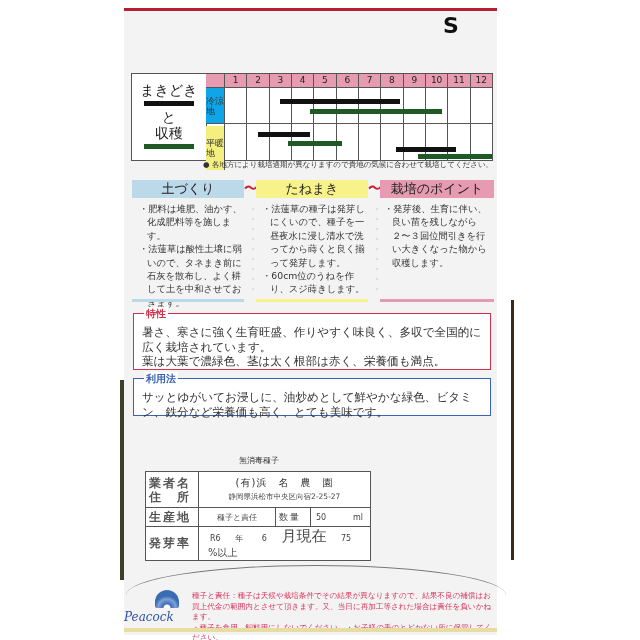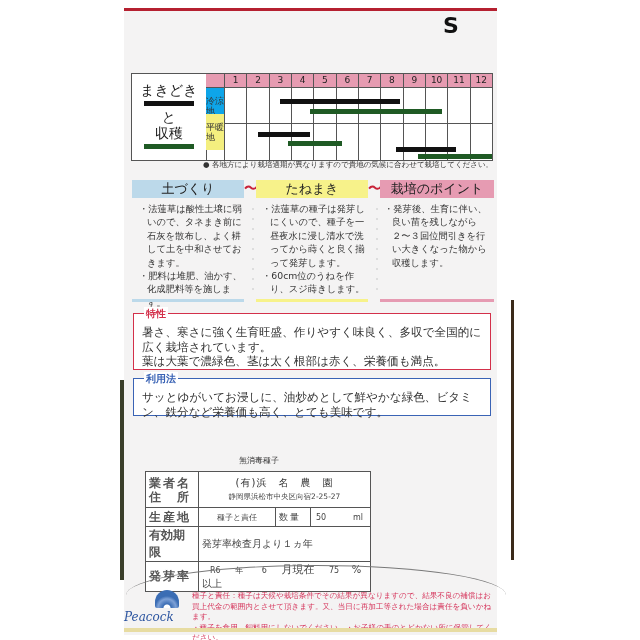--- a/index.html
+++ b/index.html
@@ -78,21 +78,21 @@
     <div class="m">5</div>
     <div class="m">6</div>
     <div class="m">7</div>
     <div class="m">8</div>
     <div class="m">9</div>
     <div class="m">10</div>
     <div class="m">11</div>
     <div class="m">12</div>
   </div>
   <div class="region" style="top:14px;height:35px;background:#0ea5e9;border-bottom:1px solid #555">冷涼地</div>
-  <div class="region" style="top:40px;height:36px;background:#f4ef7f">平暖地</div>
+  <div class="region" style="top:52px;height:44px;background:#f4ef7f">平暖地</div>
   <div class="grid" style="top:14px;height:72px">
     <div class="c"></div>
       <div class="c"></div>
       <div class="c"></div>
       <div class="c"></div>
     <div class="c"></div>
       <div class="c"></div>
       <div class="c"></div>
       <div class="c"></div>
     <div class="c"></div>
@@ -111,22 +111,22 @@
 </div>
 <div class="cal-note">● 各地方により栽培適期が異なりますので貴地の気候に合わせて栽培してください。</div>
 
 <div class="step-head" style="left:132px;width:112px;background:#bcd9ea">土づくり</div>
 <div class="tilde" style="left:244px">〜</div>
 <div class="step-head" style="left:256px;width:112px;background:#f7f28a">たねまき</div>
 <div class="tilde" style="left:368px">〜</div>
 <div class="step-head" style="left:380px;width:114px;background:#e69bb2">栽培のポイント</div>
 
 <div class="step-body" style="left:139px;width:110px">
+  <p>・肥料は堆肥、油かす、化成肥料等を施します。</p>
   <p>・法蓮草は酸性土壌に弱いので、タネまき前に石灰を散布し、よく耕して土を中和させておきます。</p>
-  <p>・肥料は堆肥、油かす、化成肥料等を施します。</p>
 </div>
 <div class="dots" style="left:252px"></div>
 <div class="step-body" style="left:262px;width:110px">
   <p>・法蓮草の種子は発芽しにくいので、種子を一昼夜水に浸し清水で洗ってから蒔くと良く揃って発芽します。</p>
   <p>・60cm位のうねを作り、スジ蒔きします。</p>
 </div>
 <div class="dots" style="left:376px"></div>
 <div class="step-body" style="left:384px;width:110px">
   <p>・発芽後、生育に伴い、良い苗を残しながら２〜３回位間引きを行い大きくなった物から収穫します。</p>
 </div>
@@ -161,30 +161,26 @@
   <tr>
     <td class="k">生産地</td>
     <td style="text-align:center;width:70px;font-size:8px">種子と責任</td>
     <td style="width:28px;letter-spacing:2px">数量</td>
     <td style="font-size:8px">
       <span style="margin-left:2px">50</span>
       <span style="float:right;margin-right:4px">ml</span>
     </td>
   </tr>
   <tr>
-    <td class="k" style="letter-spacing:0">有効期限</td>
-    <td colspan="3" style="font-size:10px">発芽率検査月より１ヵ年</td>
-  </tr>
-  <tr>
     <td class="k">発芽率</td>
     <td colspan="3" style="font-size:8px;word-spacing:4px">
       <span style="margin-left:8px">R6</span>
       <span style="margin-left:8px">年</span>
       <span style="margin-left:12px">6</span>
-      <span style="margin-left:8px;font-size:11px">月現在</span>
+      <span style="margin-left:8px;font-size:15px">月現在</span>
       <span style="margin-left:8px">75</span>
       <span style="margin-left:6px;font-size:10px">%以上</span>
     </td>
   </tr>
 </tbody>
   </table>
 
 <div class="curve"></div>
 <div class="peacock-icon"></div>
 <div class="peacock">Peacock</div>

